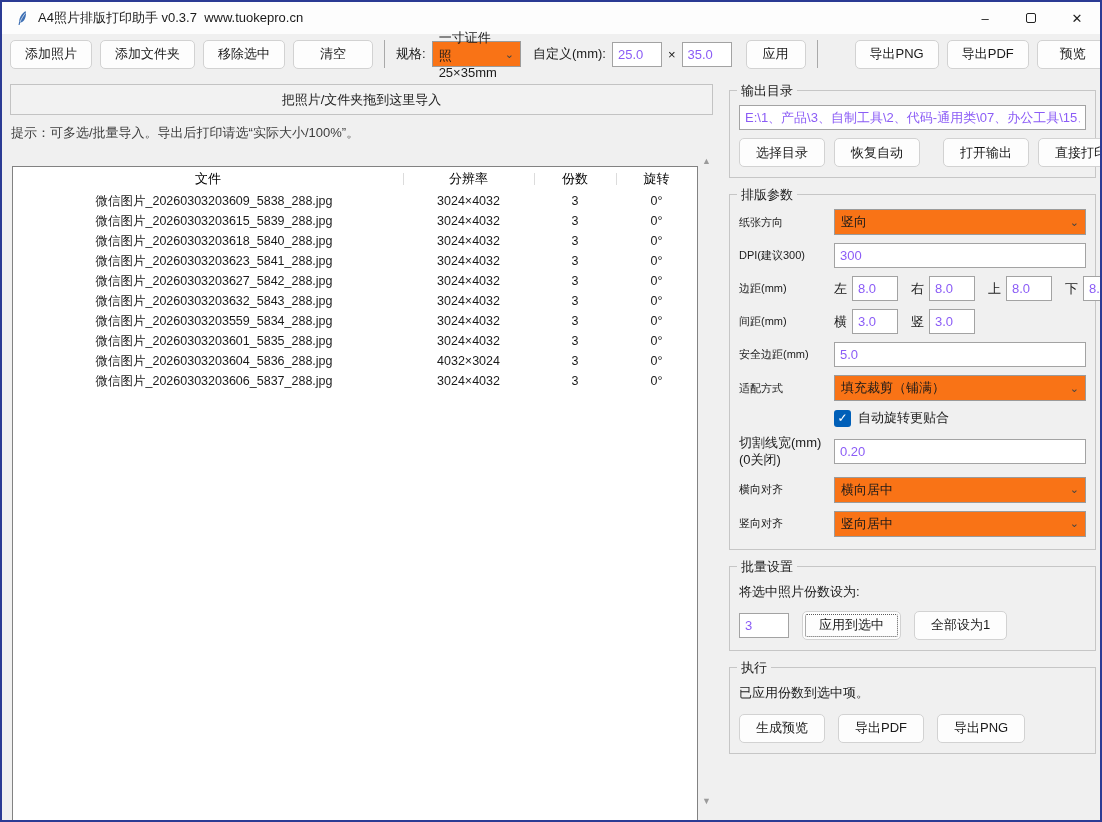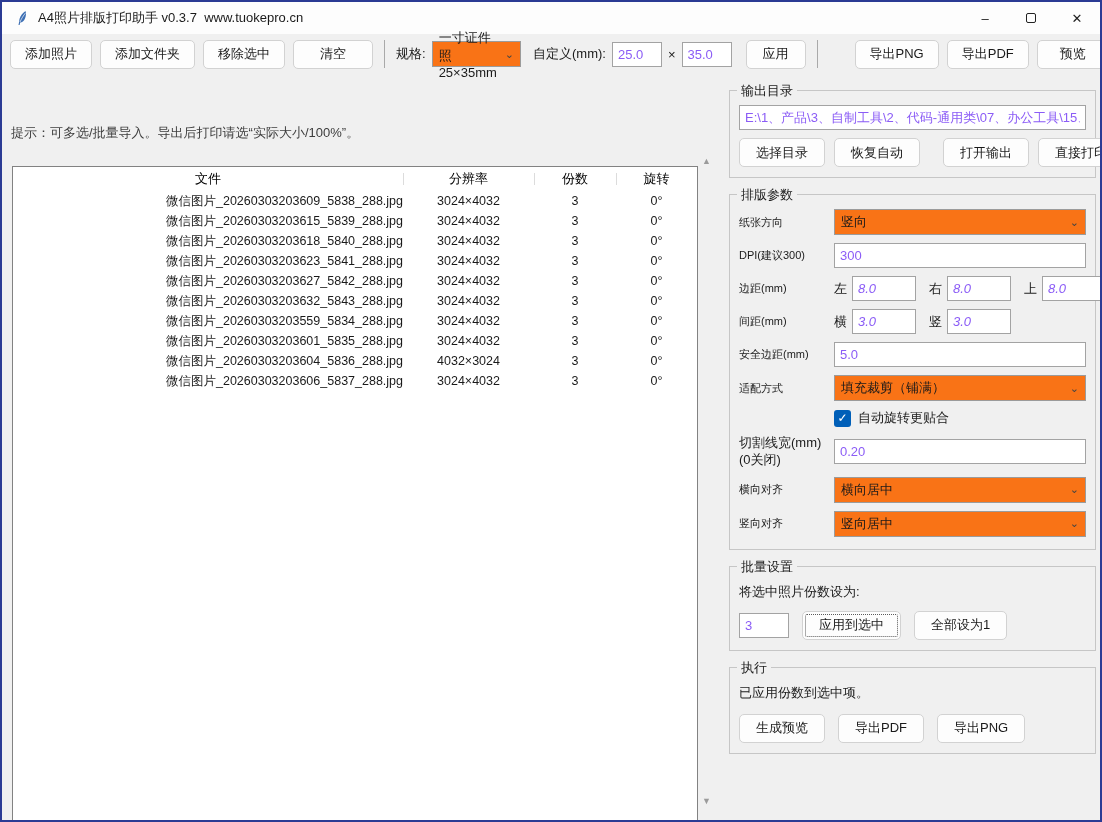--- a/index.html
+++ b/index.html
@@ -40,21 +40,21 @@
   .table-box { position:absolute; left:10px; top:164px; width:686px; height:662px; background:#fff; border:1px solid #828282; overflow:hidden; }
   .thead { display:flex; height:24px; align-items:center; }
   .thead .tcell { position:relative; font-size:13px; color:#000; text-align:center; }
   .thead .tcell + .tcell::before { content:""; position:absolute; left:0; top:3px; bottom:3px; width:1px; background:#dcdcdc; }
   .tcell.file { width:390px; }
   .tcell.res { width:131px; }
   .tcell.copies { width:82px; }
   .tcell.rot { width:81px; }
   .trow { display:flex; height:20px; align-items:center; font-size:12.5px; }
   .trow .tcell { text-align:center; overflow:hidden; white-space:nowrap; }
-  .trow .tcell.file { text-align:right; padding-left:12px; }
+  .trow .tcell.file { text-align:center; padding-left:12px; }
 
   .scrollbar { position:absolute; left:697px; top:149px; width:15px; height:660px; background:#f0f0f0; }
   .sb-arrow { position:absolute; left:0; width:15px; height:16px; display:flex; align-items:center; justify-content:center; font-size:9px; color:#9b9b9b; }
   .sb-up { top:2px; }
   .sb-down { bottom:2px; }
 
   
   .rpanel { position:absolute; left:727px; top:80px; width:367px; }
   .group { position:relative; border:1px solid #c6c6c6; padding:14px 9px 10px 9px; margin-top:16px; }
   .group:first-child { margin-top:8px; }
@@ -63,21 +63,21 @@
   .full-entry { width:100%; }
   .btn-row { display:flex; align-items:center; }
   .btn-row .btn { padding:0 16px; }
 
   .prow { display:flex; align-items:center; margin-bottom:8px; }
   .prow:last-child { margin-bottom:2px; }
   .plabel { width:95px; flex:0 0 auto; font-size:11px; }
   .pfield { flex:1; display:flex; align-items:center; }
   .pfield .combo { width:100%; }
   .mini-lbl { margin-right:5px; font-size:13px; }
-  .mini-entry { width:64px; margin-right:13px;font-style:italic; }
+  .mini-entry { width:46px; margin-right:13px; }
   .mini-entry:last-child { margin-right:0; }
 
   .checkbox { width:17px; height:17px; border-radius:3px; background:#005fb8; color:#fff; font-size:12px; display:inline-flex; align-items:center; justify-content:center; margin-right:7px; flex:0 0 auto; }
   .check-row { margin-left:95px; display:flex; align-items:center; }
 
   .two-line { line-height:1.3; font-size:13px; }
 
   .focus-outline { outline:1px dotted #5a5a5a; outline-offset:-4px; }
 </style>
 </head>
@@ -119,20 +119,23 @@
     <input class="entry" id="custom-w" readonly="" value="25.0" style="">
     <span class="times">×</span>
     <input class="entry" id="custom-h" readonly="" value="35.0" style="">
     <button class="btn" style="margin-left:14px;padding:0 16px;">应用</button>
     <div class="vsep"></div>
     <button class="btn" style="margin-left:26px;">导出PNG</button>
     <button class="btn">导出PDF</button>
     <button class="btn" style="padding:0 22px;margin-right:10px;">预览</button>
   </div>
 
+  <div class="dropzone">
+    <span>把照片/文件夹拖到这里导入</span>
+  </div>
 
   <div class="hint">提示：可多选/批量导入。导出后打印请选“实际大小/100%”。</div>
 
   <div class="table-box">
     <div class="thead">
       <div class="tcell file">文件</div>
       <div class="tcell res">分辨率</div>
       <div class="tcell copies">份数</div>
       <div class="tcell rot">旋转</div>
     </div>

